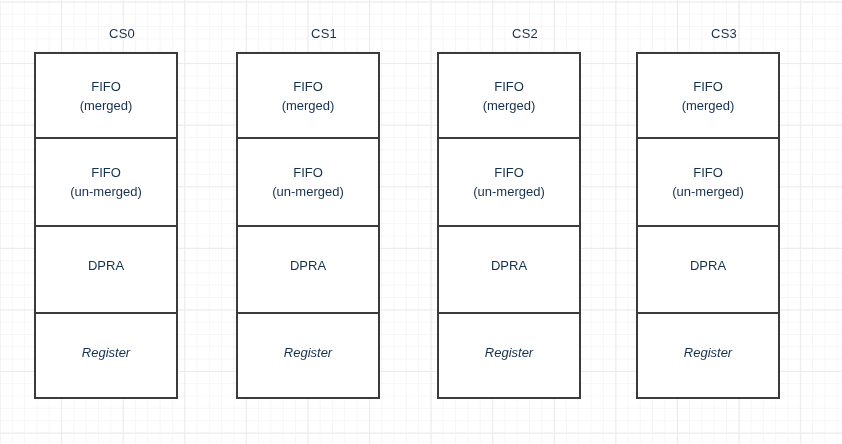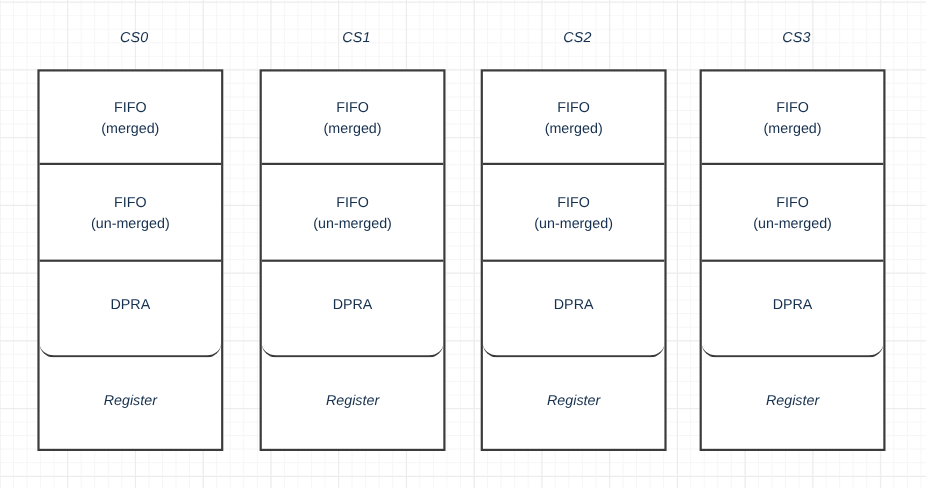--- a/index.html
+++ b/index.html
@@ -51,28 +51,27 @@
     position: absolute;
     top: 26px;
     left: 0;
     width: 176px;
     text-align: center;
     font-size: 13px;
     line-height: 16px;
     color: #16304f;
     letter-spacing: 0.2px;
     white-space: nowrap;
-    font-style: italic;
   }
 
   .stack {
     position: absolute;
-    top: 63px;
+    top: 52px;
     left: 0;
-    width: 169px;
+    width: 144px;
     height: 347px;
     border: 2px solid #3b3b3b;
     box-sizing: border-box;
     background: #ffffff;
   }
 
   .cell {
     position: relative;
     box-sizing: border-box;
     width: 100%;
@@ -81,21 +80,21 @@
     flex-direction: column;
     align-items: center;
     justify-content: center;
   }
   .cell:last-child {
     border-bottom: none;
   }
 
   .cell-r0 { height: 85px; }
   .cell-r1 { height: 88px; }
-  .cell-r2 { height: 87px; border-radius: 13px; }
+  .cell-r2 { height: 87px; }
   .cell-r3 { height: 83px; font-style: italic; }
 
   .cell-line {
     font-size: 13px;
     line-height: 19px;
     color: #16304f;
     text-align: center;
     white-space: nowrap;
   }
 

